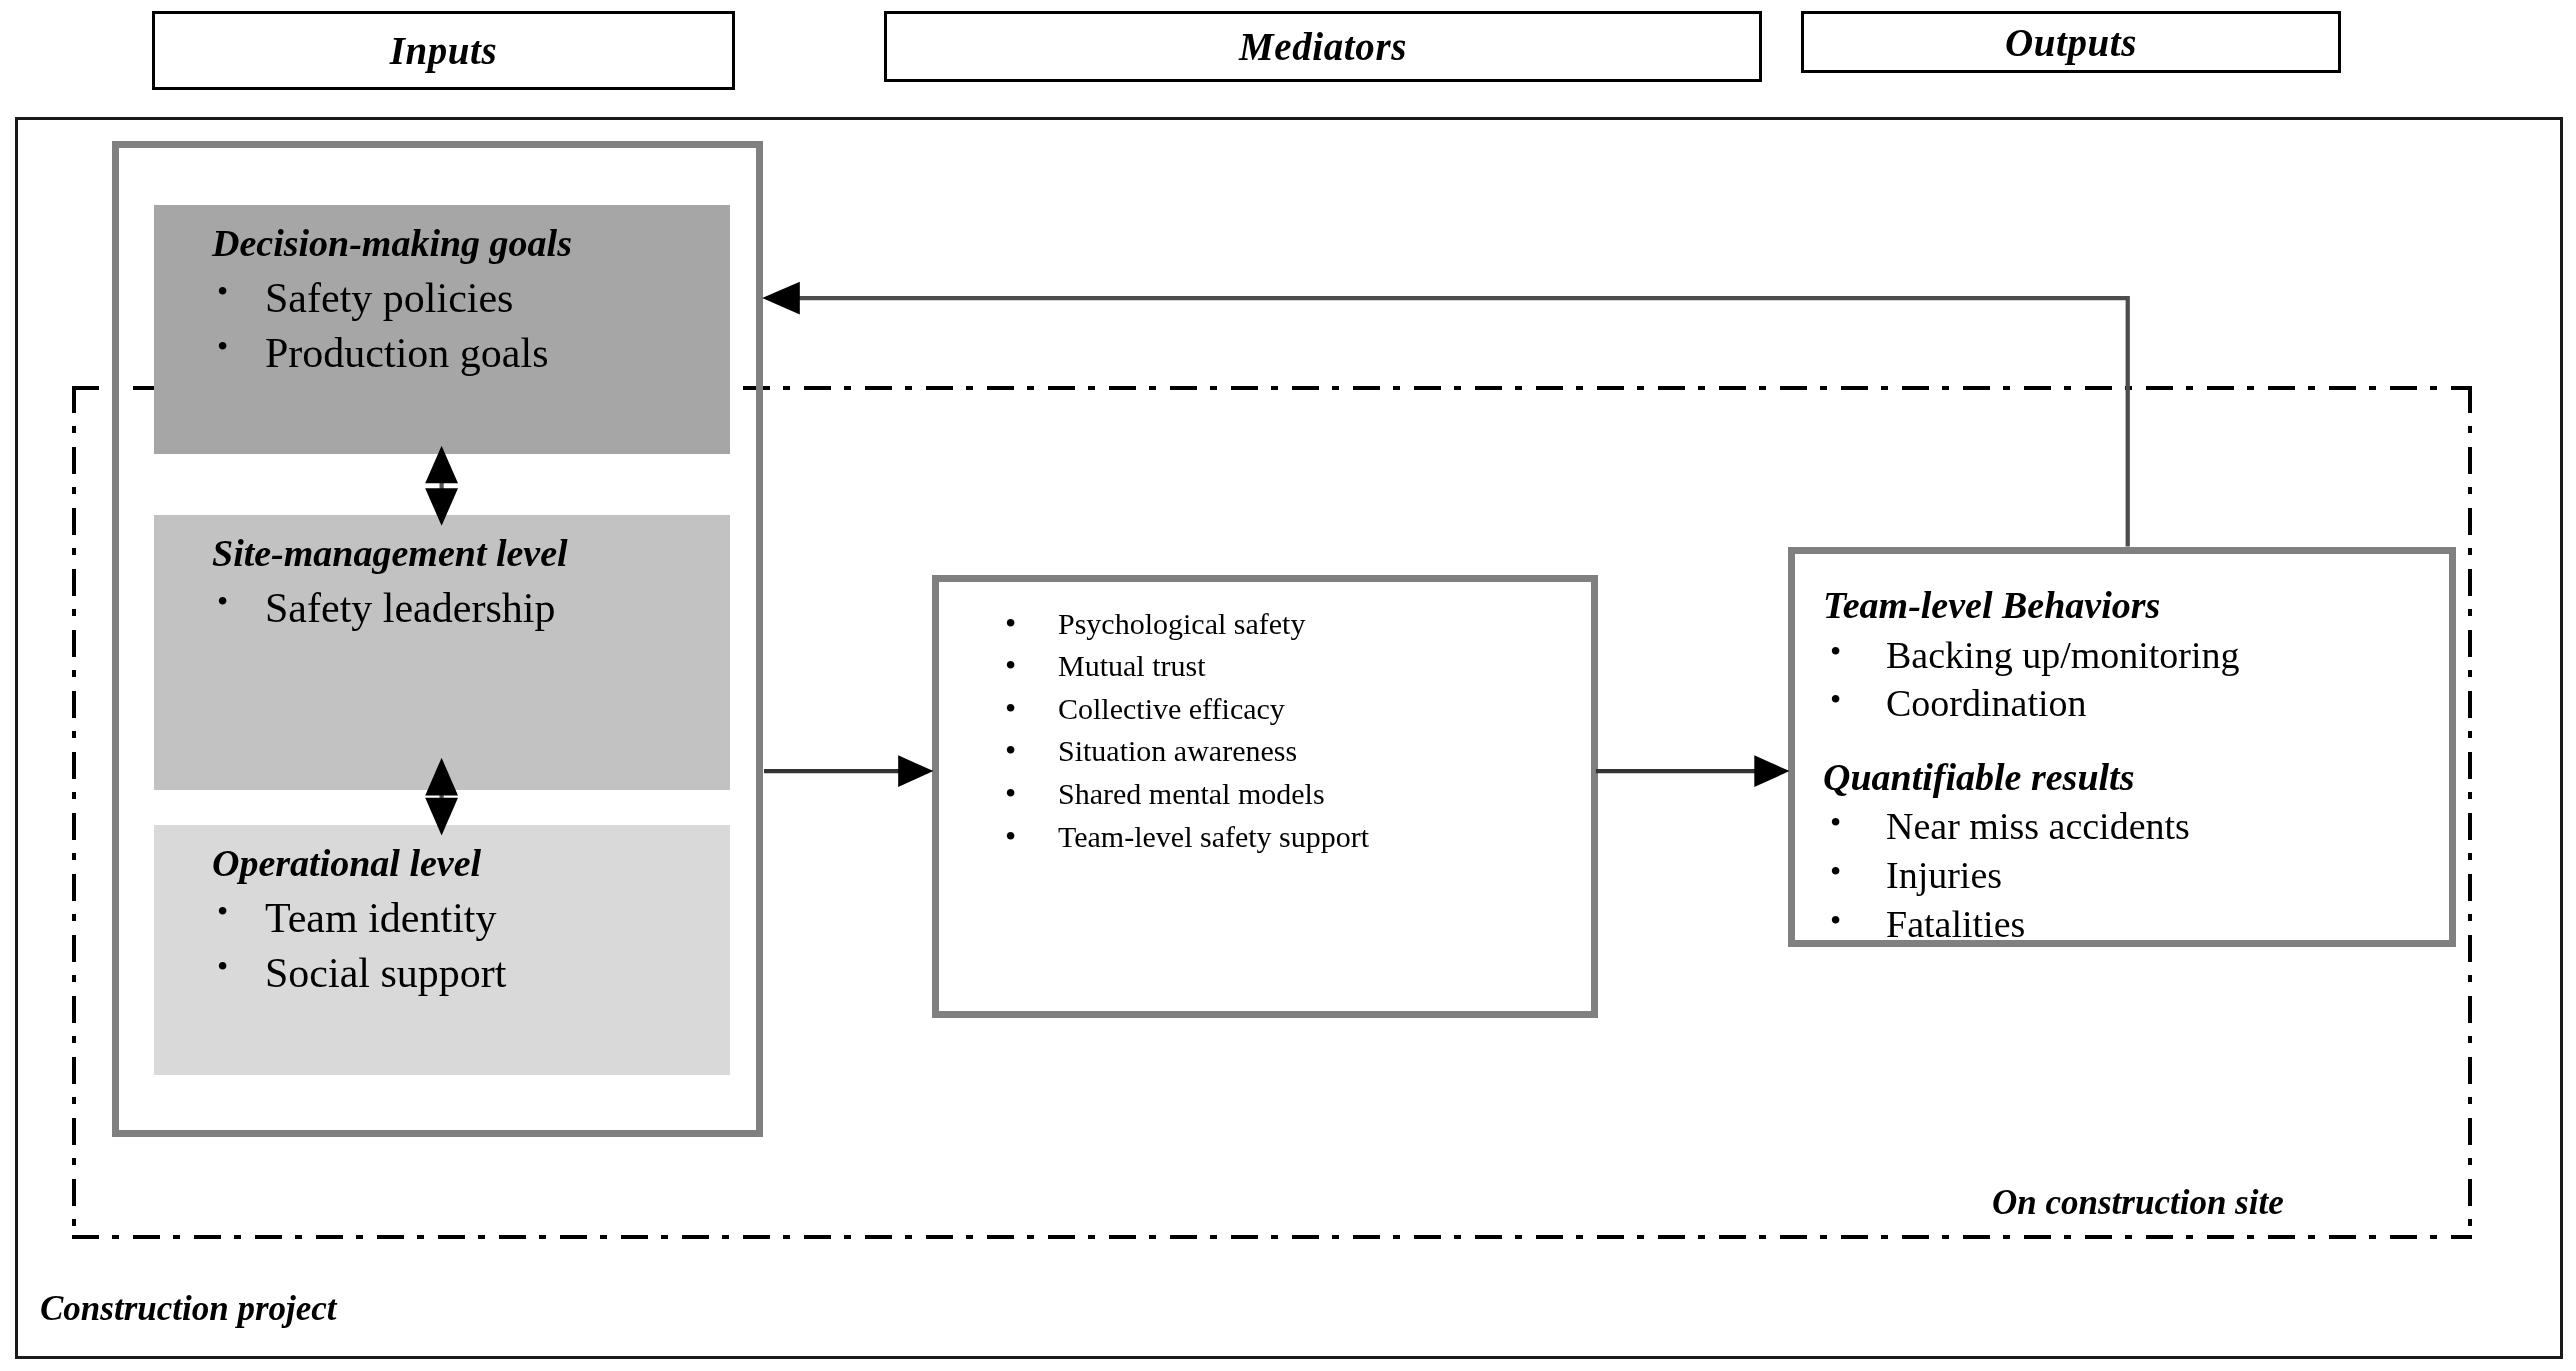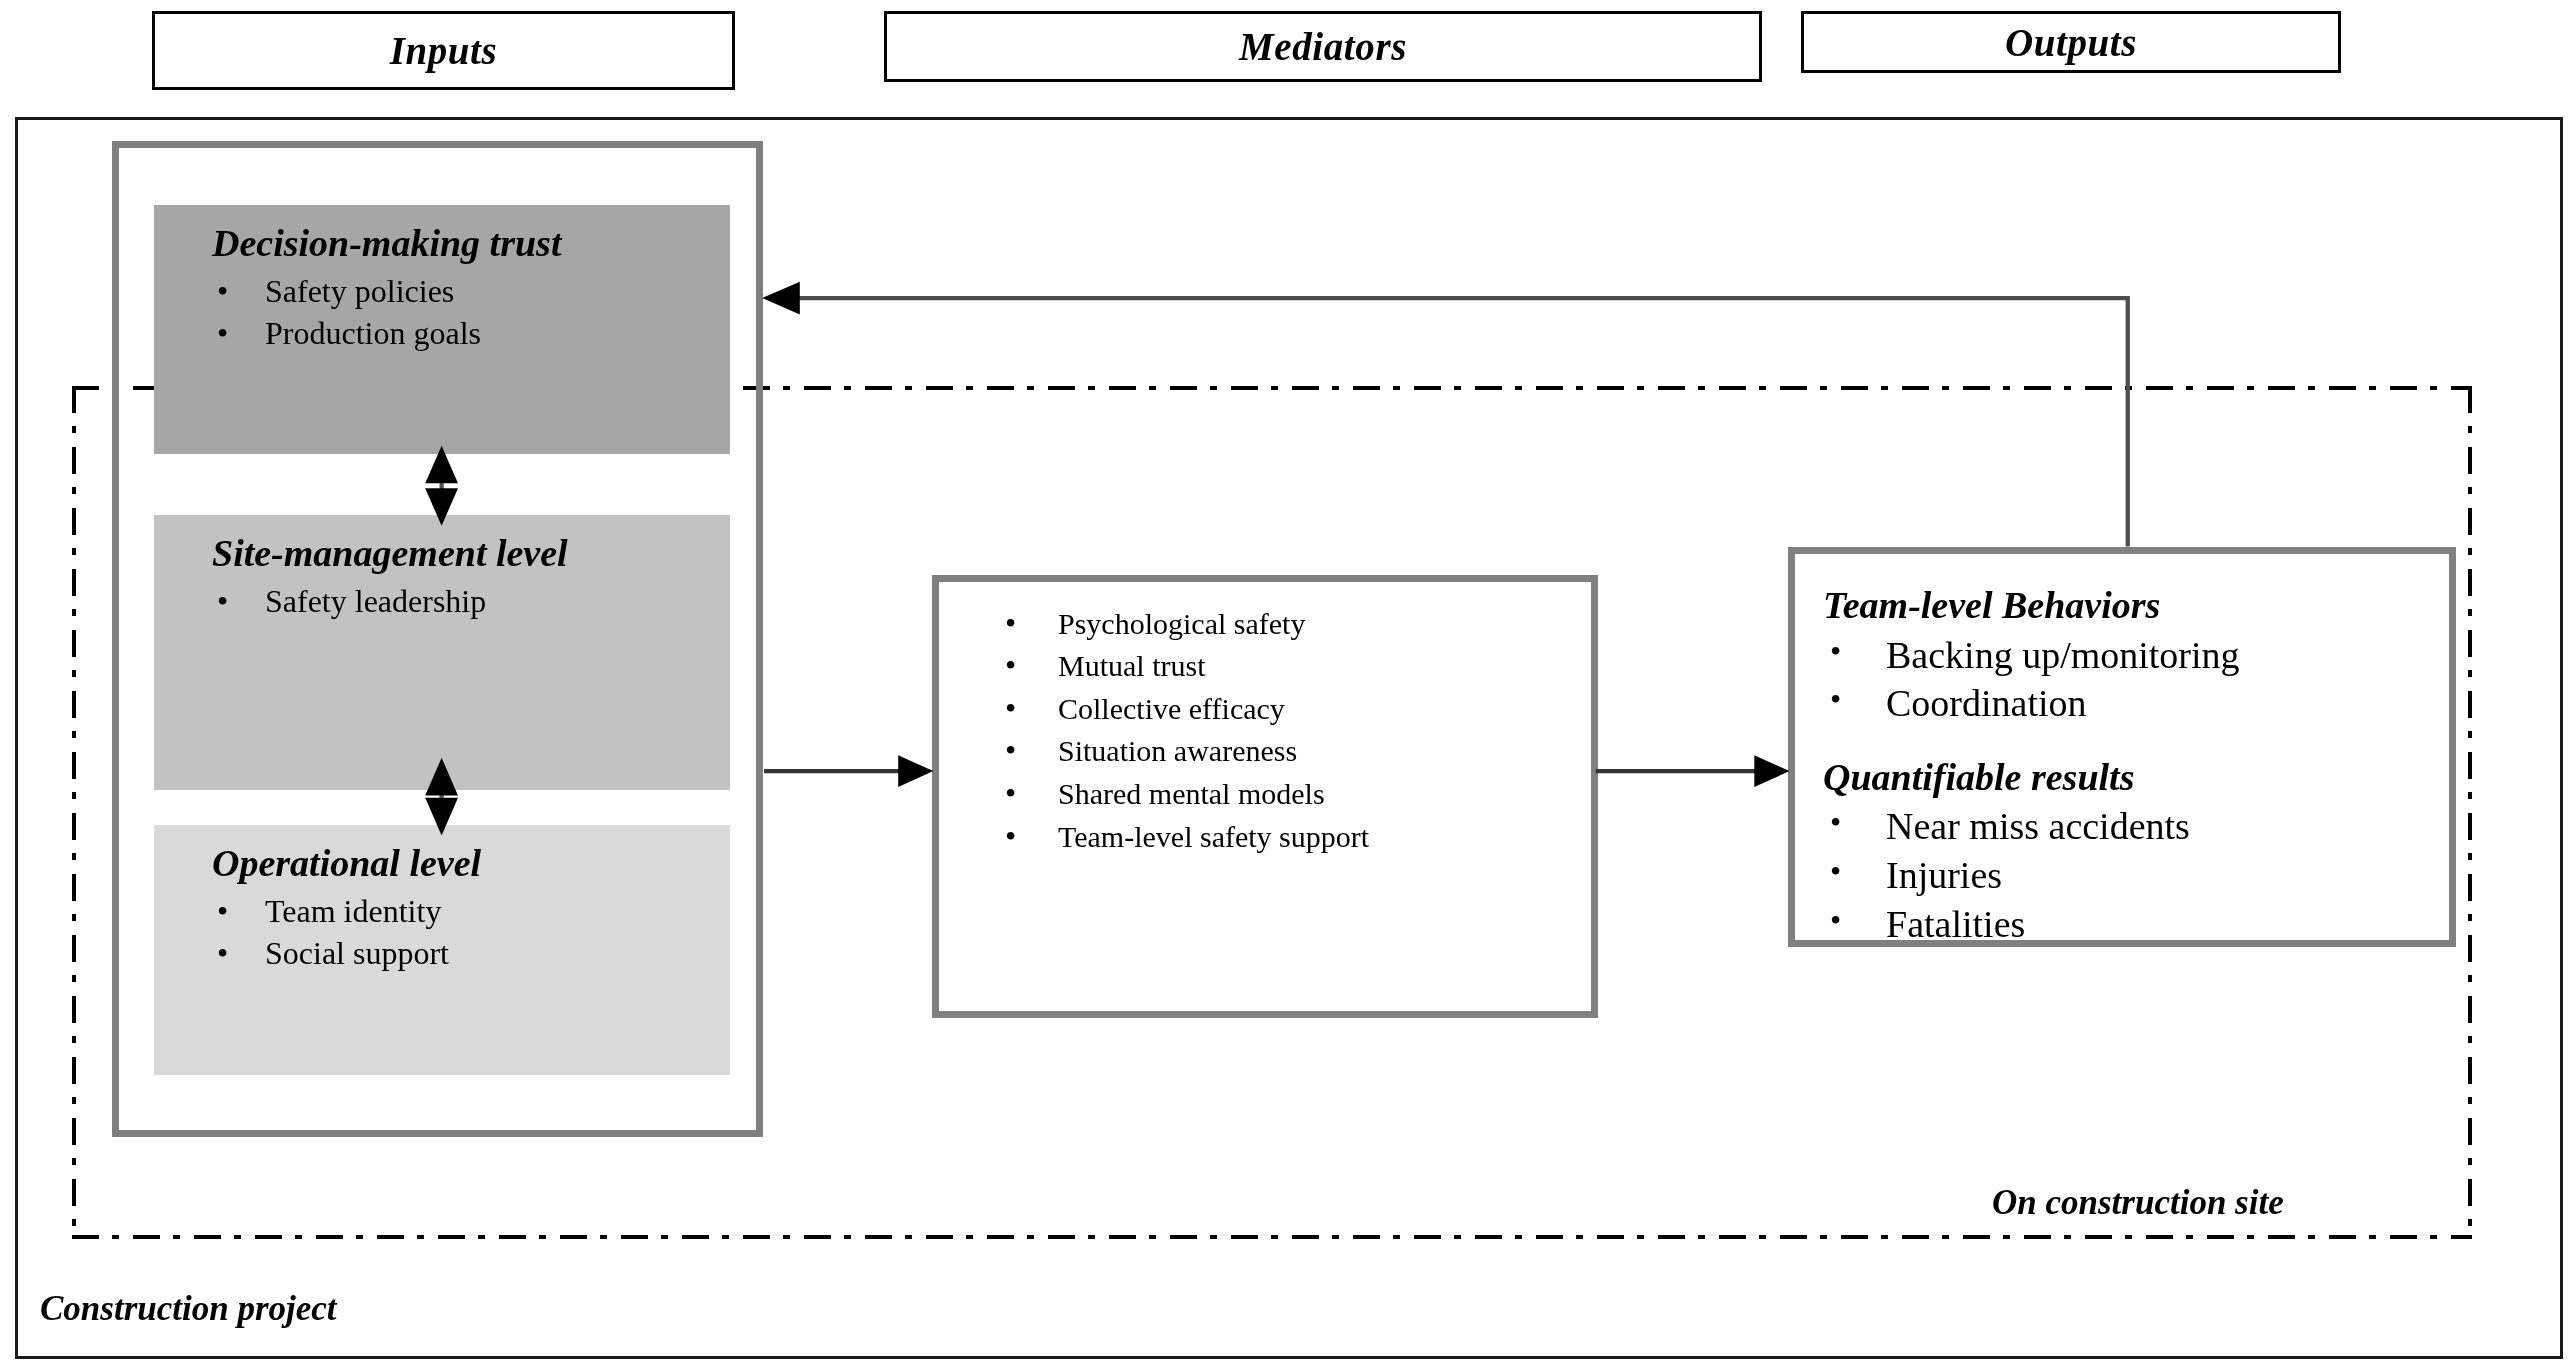--- a/index.html
+++ b/index.html
@@ -106,21 +106,21 @@
     padding-left:58px;
     white-space:nowrap;
   }
   ul.bullets{
     list-style:none;
     margin:0;
     padding:0;
   }
   ul.bullets li{
     position:relative;
-    font-size:32px;
+    font-size:42px;
     line-height:1.30;
     padding-left:111px;
     white-space:nowrap;
   }
   ul.bullets li::before{
     content:"\2022";
     position:absolute;
     left:63px;
     font-size:32px;
     line-height:1.30;
@@ -191,21 +191,21 @@
 
   <div id="outer-frame"></div>
   <div id="outer-frame-label">Construction project</div>
 
   <div id="site-frame"></div>
   <div id="site-frame-label">On construction site</div>
 
   <div id="inputs-container"></div>
 
   <div class="level-box" id="box-decision">
-    <div class="level-title">Decision-making trust</div>
+    <div class="level-title">Decision-making goals</div>
     <ul class="bullets">
       <li>Safety policies</li>
       <li>Production goals</li>
     </ul>
   </div>
 
   <div class="level-box" id="box-site">
     <div class="level-title">Site-management level</div>
     <ul class="bullets">
       <li>Safety leadership</li>

